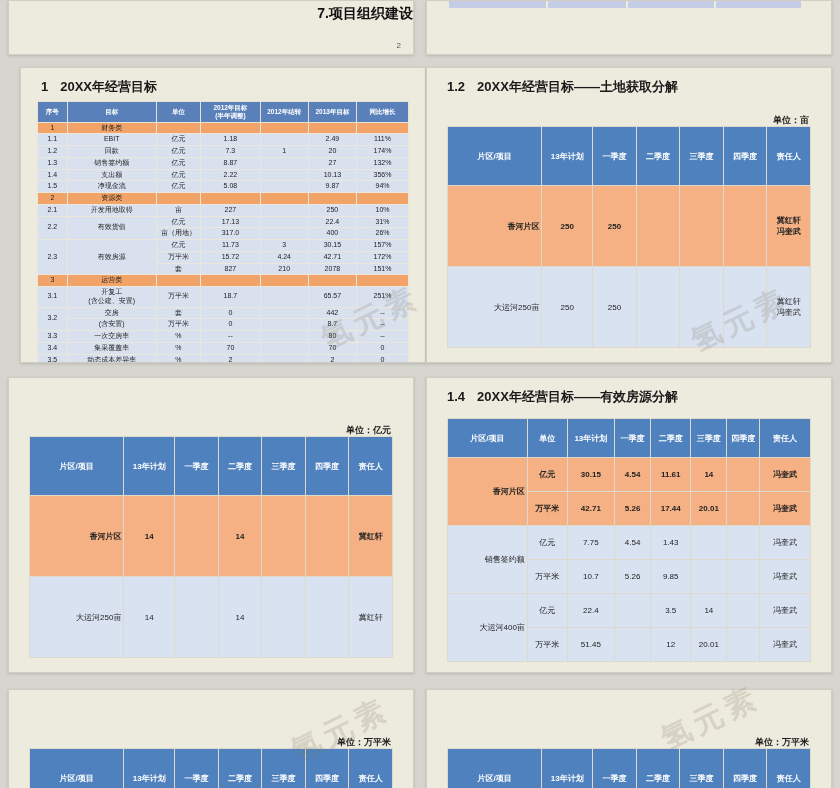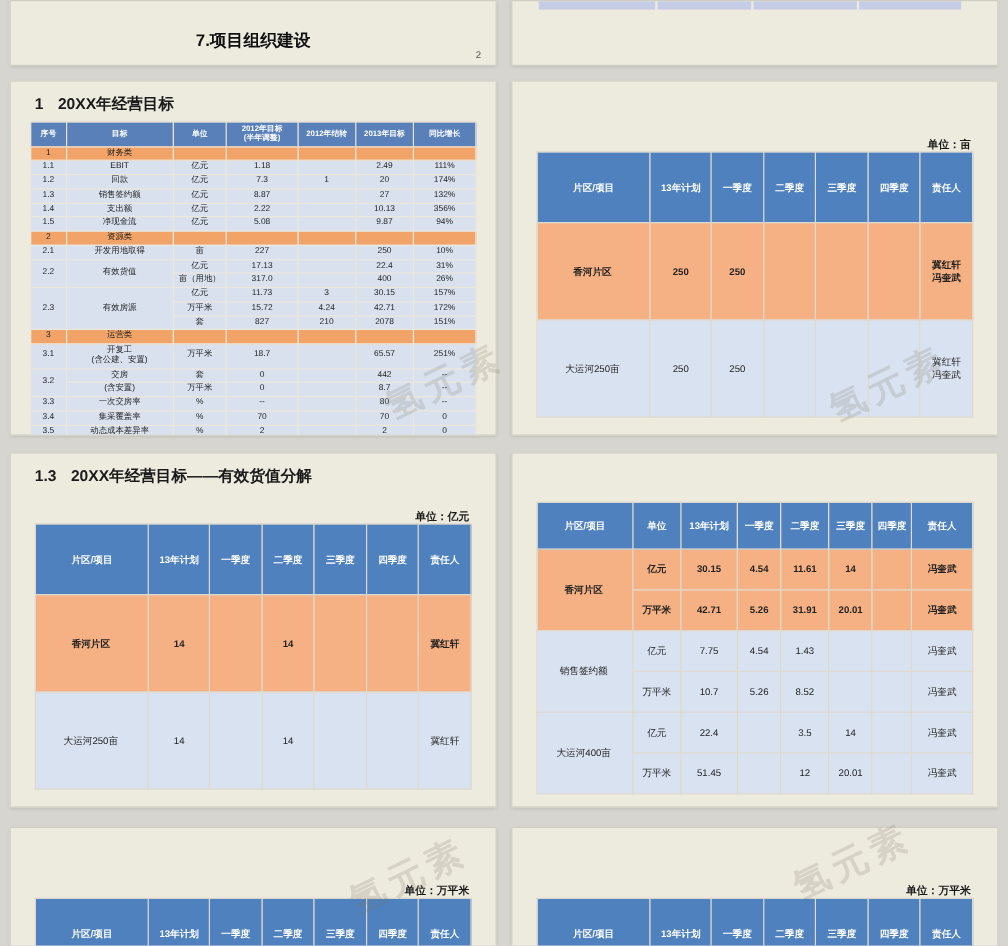--- a/index.html
+++ b/index.html
@@ -24,35 +24,35 @@
     font-size:8px;color:#222;border:1px solid #8a8a8a;
   }
   .big th{background:#4e81bd;color:#fff;font-weight:bold;height:58px;border:1px solid #ded9cc;padding:0 2px;white-space:pre-line;}
   .big td{border:1px solid #ded9cc;white-space:pre-line;padding:0 2px;}
   .b2 td{height:80px;}
   .b4{top:40px;}
   .b4 th{height:38px;}
   .b4 td{height:33px;}
   tr.orange td{background:#f5b183;font-weight:bold;}
   tr.light td{background:#d9e2f1;}
-  td.rgn0{text-align:center;padding-left:0;}
-  td.rgn{text-align:center;padding-left:0;}
+  td.rgn0{text-align:right;padding-left:0;}
+  td.rgn{text-align:right;padding-left:0;}
 
   
   .t1{
     position:absolute;left:16px;top:33px;width:372px;
     border-collapse:collapse;table-layout:fixed;text-align:center;
     font-size:7px;line-height:1.25;color:#222;border:1px solid #6f6f6f;
   }
   .t1 th{background:#5a80ba;color:#fff;font-weight:bold;font-size:6.5px;line-height:1.2;padding:2px 0;border:1px solid #e6e2d6;white-space:pre-line;}
   .t1 td{background:#d9e1ef;border:1px solid #eae7db;padding:1px 1px;white-space:pre-line;}
   .t1 tr.cat td{background:#f2a367;}
 
   
-  .s7-title{position:absolute;top:4px;left:0;width:100%;text-align:center;font-size:14px;font-weight:bold;color:#111;margin-top:20px;}
+  .s7-title{position:absolute;top:4px;left:0;width:100%;text-align:right;font-size:14px;font-weight:bold;color:#111;}
   .page-num{position:absolute;right:12px;bottom:4px;font-size:8px;color:#555;}
   .strip{position:absolute;left:22px;top:0;display:flex;gap:2px;}
   .strip div{height:7px;background:#c5cce6;}
 
   
   .wm{
     position:absolute;font-size:30px;font-weight:bold;letter-spacing:5px;
     color:rgba(125,118,100,0.20);transform:rotate(-26deg);
     pointer-events:none;z-index:6;white-space:nowrap;
   }
@@ -67,21 +67,21 @@
 
 <div class="slide" style="left:426px;top:0;height:55px;">
   <div class="strip">
     <div style="width:97px"></div>
     <div style="width:78px"></div>
     <div style="width:86px"></div>
     <div style="width:85px"></div>
   </div>
 </div>
 
-<div class="slide" style="left:8px;top:67px;height:296px;">
+<div class="slide" style="left:20px;top:67px;height:296px;">
   <div class="slide-title">
     <span class="tnum">1</span><span>20XX年经营目标</span>
   </div>
   <table class="t1">
       <colgroup>
         <col style="width: 8%;">
         <col style="width: 24%;">
         <col style="width: 12%;">
         <col style="width: 16%;">
         <col style="width: 13%;">
@@ -273,20 +273,23 @@
           <td>2</td>
           <td></td>
           <td>2</td>
           <td>0</td>
         </tr>
       </tbody>
     </table>
 </div>
 
 <div class="slide" style="left:426px;top:67px;height:296px;">
+  <div class="slide-title">
+    <span class="tnum">1.2</span><span>20XX年经营目标——土地获取分解</span>
+  </div>
   <div class="unit">单位：亩</div>
   <table class="big b2">
       <colgroup>
         <col style="width: 26%;">
         <col style="width: 14%;">
         <col style="width: 12%;">
         <col style="width: 12%;">
         <col style="width: 12%;">
         <col style="width: 12%;">
         <col style="width: 12%;">
@@ -321,23 +324,20 @@
           <td></td>
           <td></td>
           <td>冀红轩
 冯奎武</td>
         </tr>
       </tbody>
     </table>
 </div>
 
 <div class="slide" style="left:8px;top:377px;height:296px;">
-  <div class="slide-title">
-    <span class="tnum">1.3</span><span>20XX年经营目标——有效货值分解</span>
-  </div>
   <div class="unit">单位：亿元</div>
   <table class="big b2">
       <colgroup>
         <col style="width: 26%;">
         <col style="width: 14%;">
         <col style="width: 12%;">
         <col style="width: 12%;">
         <col style="width: 12%;">
         <col style="width: 12%;">
         <col style="width: 12%;">
@@ -370,20 +370,23 @@
           <td>14</td>
           <td></td>
           <td></td>
           <td>冀红轩</td>
         </tr>
       </tbody>
     </table>
 </div>
 
 <div class="slide" style="left:426px;top:377px;height:296px;">
+  <div class="slide-title">
+    <span class="tnum">1.4</span><span>20XX年经营目标——有效房源分解</span>
+  </div>
   <table class="big b4">
       <colgroup>
         <col style="width: 22%;">
         <col style="width: 11%;">
         <col style="width: 13%;">
         <col style="width: 10%;">
         <col style="width: 11%;">
         <col style="width: 10%;">
         <col style="width: 9%;">
         <col style="width: 14%;">
@@ -408,40 +411,40 @@
           <td>4.54</td>
           <td>11.61</td>
           <td>14</td>
           <td></td>
           <td>冯奎武</td>
         </tr>
         <tr class="orange">
           <td>万平米</td>
           <td>42.71</td>
           <td>5.26</td>
-          <td>31.91</td>
+          <td>17.44</td>
           <td>20.01</td>
           <td></td>
           <td>冯奎武</td>
         </tr>
         <tr class="light">
           <td rowspan="2" class="rgn">销售签约额</td>
           <td>亿元</td>
           <td>7.75</td>
           <td>4.54</td>
           <td>1.43</td>
           <td></td>
           <td></td>
           <td>冯奎武</td>
         </tr>
         <tr class="light">
           <td>万平米</td>
           <td>10.7</td>
           <td>5.26</td>
-          <td>8.52</td>
+          <td>9.85</td>
           <td></td>
           <td></td>
           <td>冯奎武</td>
         </tr>
         <tr class="light">
           <td rowspan="2" class="rgn">大运河400亩</td>
           <td>亿元</td>
           <td>22.4</td>
           <td></td>
           <td>3.5</td>

